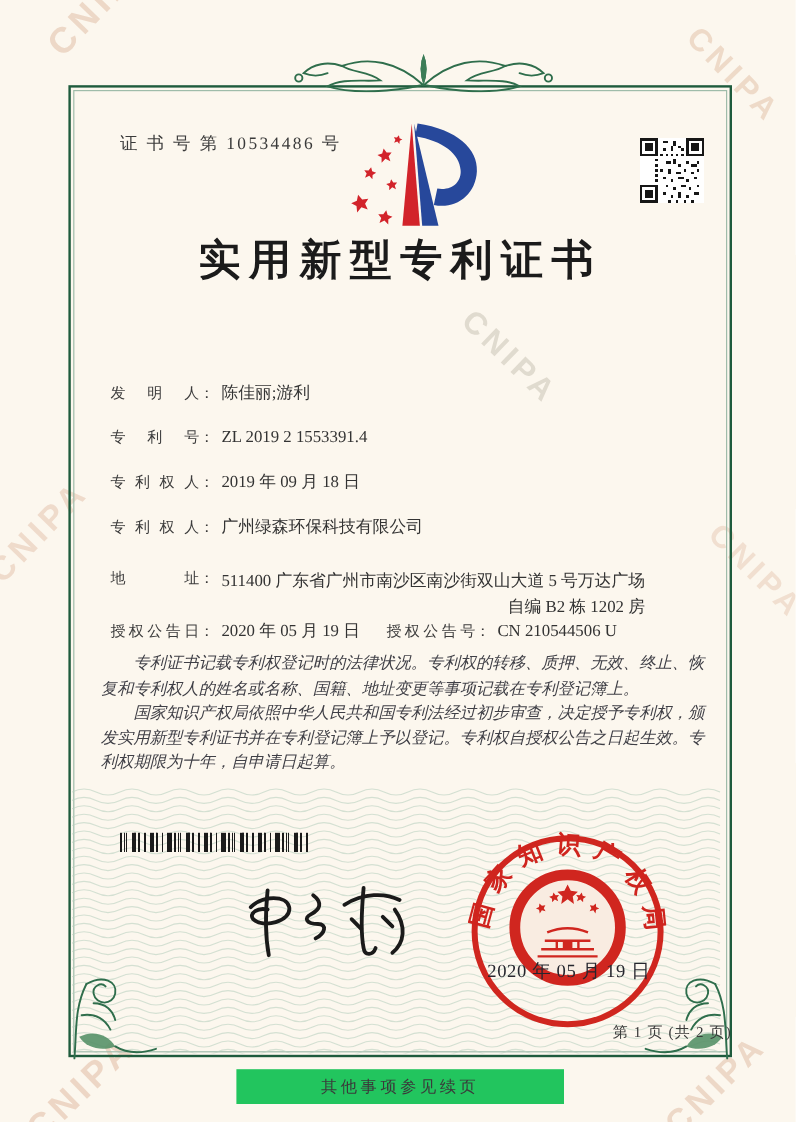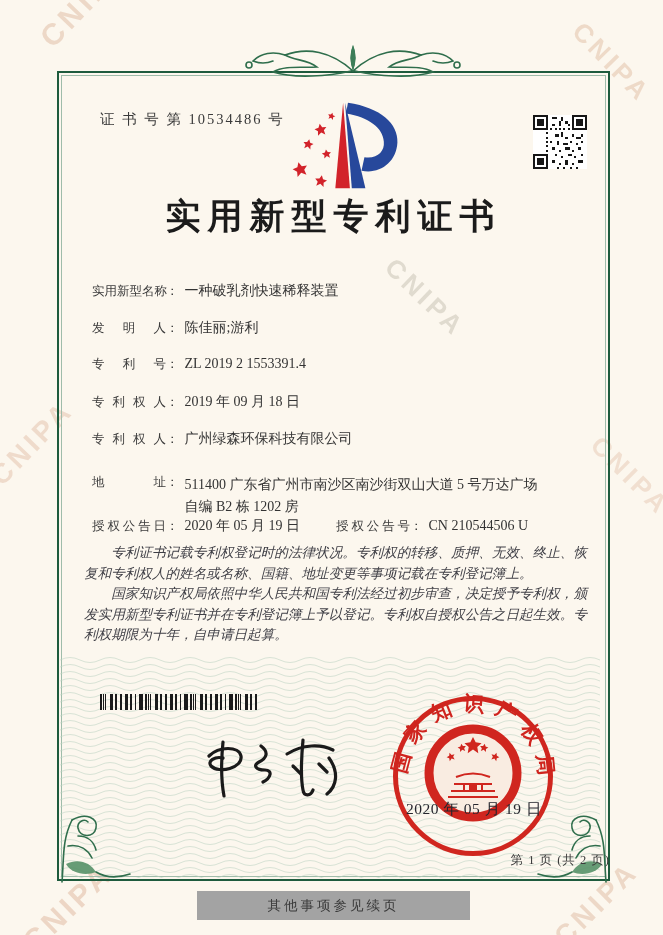--- a/index.html
+++ b/index.html
@@ -42,22 +42,22 @@
     font-size:35px;font-weight:bold;letter-spacing:7px;color:#1b1b1b;z-index:3;
   }
   
   .frow{position:absolute;left:92px;font-size:14px;color:#383838;white-space:nowrap;z-index:3;}
   .flabel{
     display:inline-block;width:74px;font-size:12.5px;color:#3c3c3c;
     text-align:justify;text-align-last:justify;vertical-align:baseline;
   }
   .colon{font-size:12.5px;margin-right:6px;}
   .fvalue{font-size:14px;color:#333;}
-  .addr-lines{display:inline-block;vertical-align:top;white-space:nowrap;line-height:22px;}
-  .grant2{margin-left:36px;}
+  .addr-lines{display:inline-block;vertical-align:top;white-space:nowrap;line-height:22px;text-align:right;}
+  .grant2{margin-left:22px;}
   
   .paras{
     position:absolute;left:84px;top:543px;width:503px;z-index:3;
     font-size:13.6px;font-style:italic;line-height:20.5px;color:#3f3f46;
     text-align:justify;
   }
   .paras p{margin:0;text-indent:2em;}
   
   .barcode{
     position:absolute;left:100px;top:694px;width:157px;height:16px;z-index:3;
@@ -74,21 +74,21 @@
   .seal{position:absolute;left:390px;top:693px;z-index:2;}
   .seal-date{
     position:absolute;left:392px;top:799px;width:164px;text-align:center;z-index:4;
     font-size:15.5px;color:#26262e;letter-spacing:.5px;white-space:nowrap;
   }
   
   .pageno{position:absolute;left:57px;top:852px;width:553px;text-align:right;
     font-size:12.5px;letter-spacing:1px;color:#3a3a3a;z-index:3;}
   .strip{
     position:absolute;left:197px;top:891px;width:273px;height:29px;line-height:29px;
-    background:#a3a3a3;text-align:center;font-size:13.5px;letter-spacing:3px;
+    background:#22c55e;text-align:center;font-size:13.5px;letter-spacing:3px;
     color:#3a3a3a;z-index:3;
   }
 </style>
 </head>
 <body>
 
 <div class="page">
 
   <span class="wm wm1">CNIPA</span>
   <span class="wm wm2">CNIPA</span>
@@ -222,23 +222,20 @@
         <rect x="21" y="21" width="2" height="1"></rect>
       <rect x="11" y="24" width="1" height="1"></rect>
         <rect x="14" y="24" width="1" height="1"></rect>
         <rect x="17" y="24" width="1" height="1"></rect>
         <rect x="20" y="24" width="1" height="1"></rect>
     </g>
   </svg>
 
   <div class="title">实用新型专利证书</div>
 
-  <div class="frow" style="top:282px">
-    <span class="flabel">实用新型名称</span><span class="colon">：</span><span class="fvalue">一种破乳剂快速稀释装置</span>
-  </div>
   <div class="frow" style="top:319px">
     <span class="flabel">发明人</span><span class="colon">：</span><span class="fvalue">陈佳丽;游利</span>
   </div>
   <div class="frow" style="top:356px">
     <span class="flabel">专利号</span><span class="colon">：</span><span class="fvalue">ZL 2019 2 1553391.4</span>
   </div>
   <div class="frow" style="top:393px">
     <span class="flabel">专利权人</span><span class="colon">：</span><span class="fvalue">2019 年 09 月 18 日</span>
   </div>
   <div class="frow" style="top:430px">

